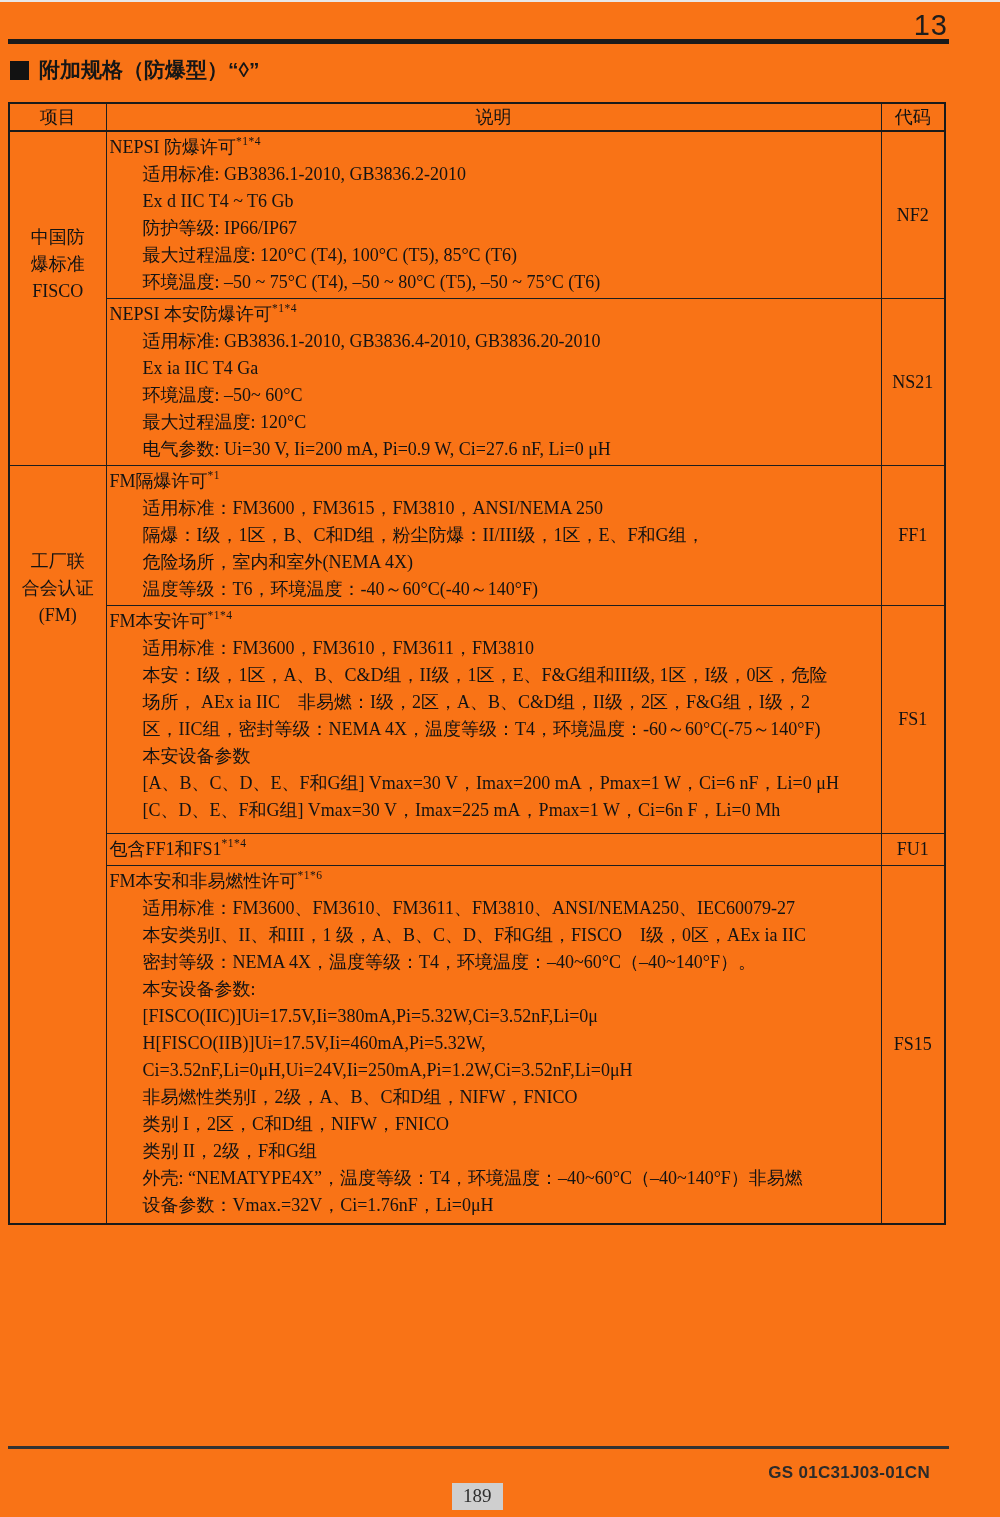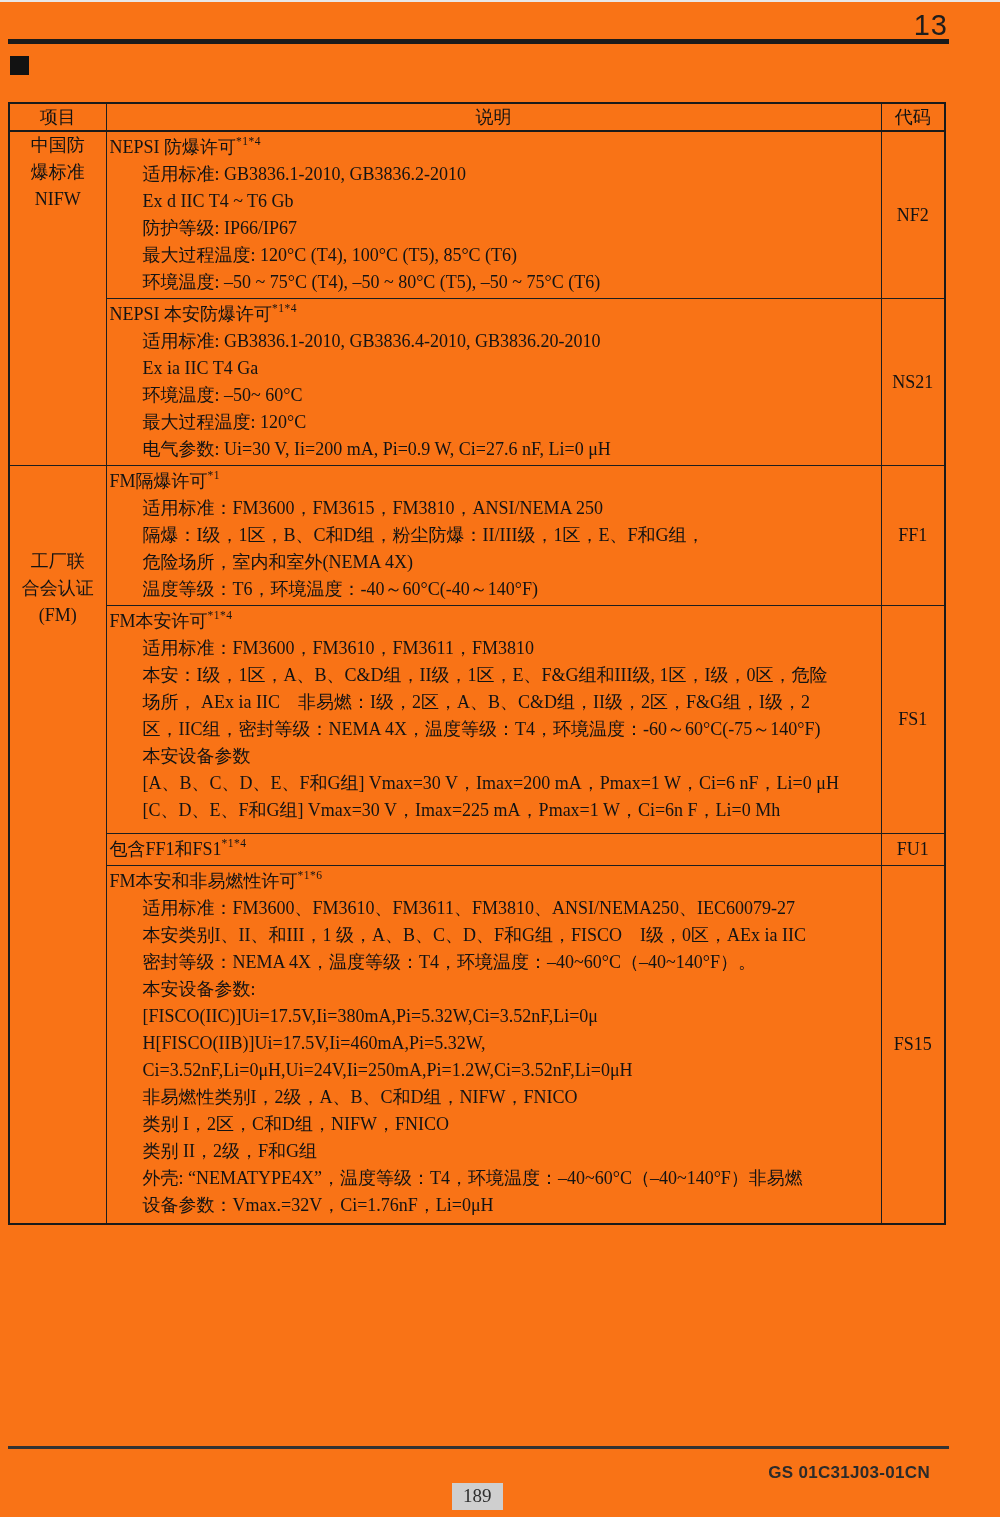--- a/index.html
+++ b/index.html
@@ -78,21 +78,21 @@
     vertical-align: middle;
     border-bottom: 2px solid #1a1a1a;
   }
   .group-sep td { border-top: 2.2px solid #1a1a1a; }
   .item-cell {
     vertical-align: top;
     text-align: center;
     font-size: 18px;
   }
   .item-cell .line { line-height: 27px; }
-  .item-cell.pad-nepsi { }
+  .item-cell.pad-nepsi { padding-top: 92px; }
   .item-cell.pad-fm   { padding-top: 82px; }
   .desc-cell {
     vertical-align: top;
     padding: 2px 4px 2px 3px;
   }
   .desc-cell .line {
     line-height: 27px;
     white-space: nowrap;
   }
   .desc-cell .line.indent { padding-left: 33px; }
@@ -148,41 +148,42 @@
 </head>
 <body>
 
 <div class="page">
 
   <div class="page-num-top">13</div>
   <div class="top-rule"></div>
 
   <div class="section-heading">
     <span class="bullet-square"></span>
+    <span>附加规格（防爆型）“◊”</span>
   </div>
 
   <table class="spec">
     <colgroup>
         <col class="c-item">
         <col class="c-desc">
         <col class="c-code">
       </colgroup>
     <thead>
       <tr>
         <th>项目</th>
         <th>说明</th>
         <th>代码</th>
       </tr>
     </thead>
     <tbody>
       <tr class="r-nf2">
         <td class="item-cell pad-nepsi" rowspan="2">
             <div class="line">中国防</div>
             <div class="line">爆标准</div>
-            <div class="line">NIFW</div>
+            <div class="line">FISCO</div>
           </td>
         <td class="desc-cell">
             <div class="line"><span>NEPSI 防爆许可</span><sup class="fnref">*1*4</sup></div>
             <div class="line indent"><span>适用标准: GB3836.1-2010, GB3836.2-2010</span></div>
             <div class="line indent"><span>Ex d IIC T4 ~ T6 Gb</span></div>
             <div class="line indent"><span>防护等级: IP66/IP67</span></div>
             <div class="line indent"><span>最大过程温度: 120°C (T4), 100°C (T5), 85°C (T6)</span></div>
             <div class="line indent"><span>环境温度: –50 ~ 75°C (T4), –50 ~ 80°C (T5), –50 ~ 75°C (T6)</span></div>
           </td>
         <td class="code-cell">NF2</td>

